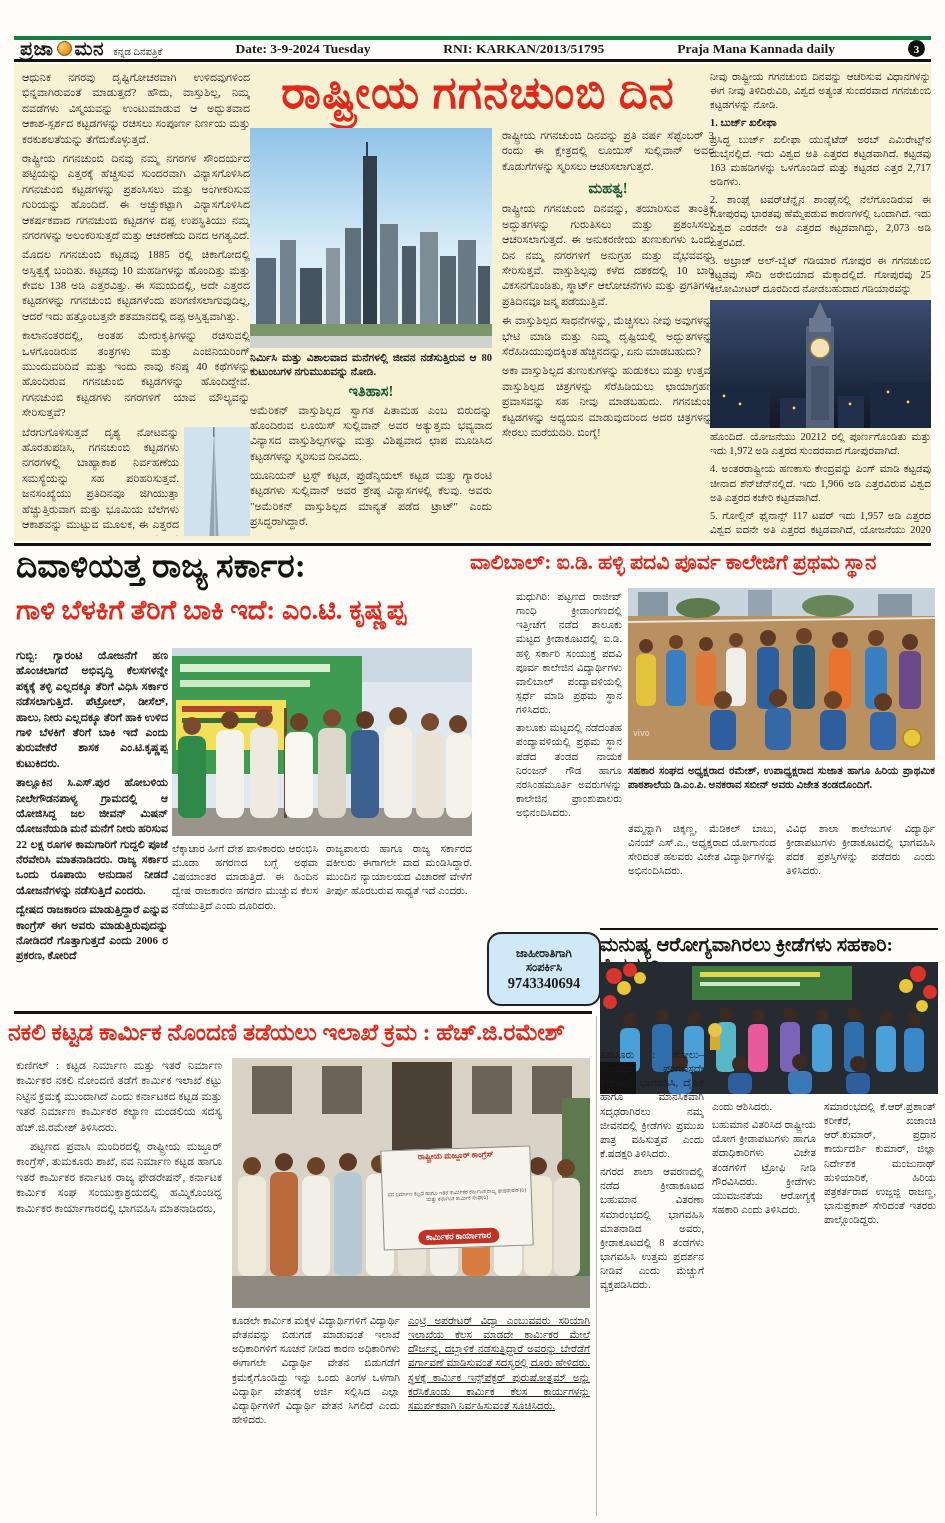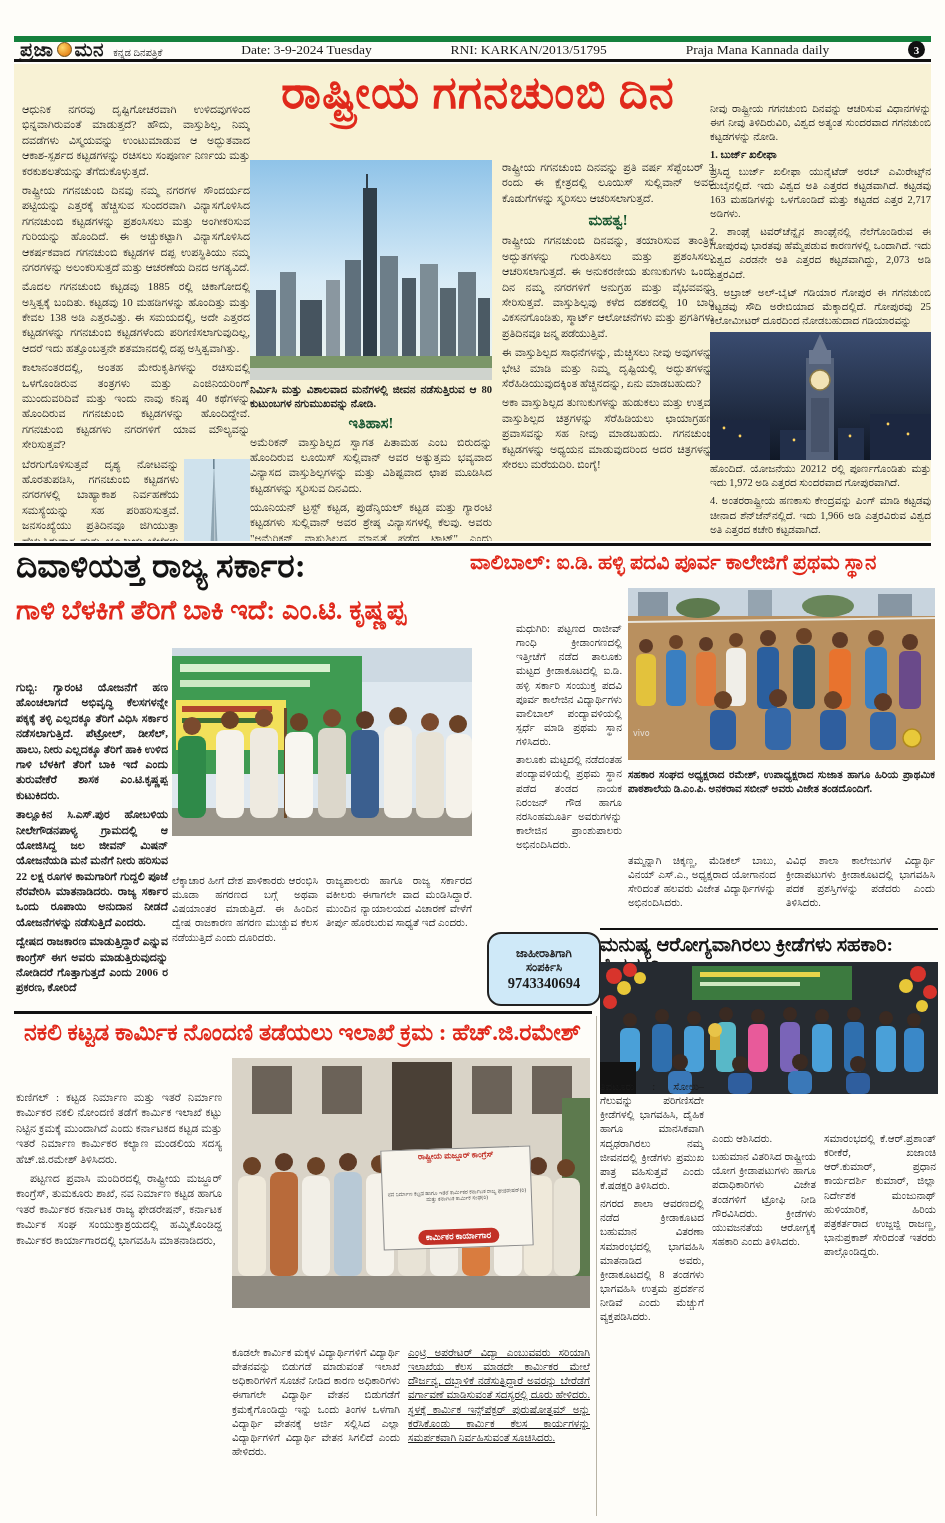--- a/index.html
+++ b/index.html
@@ -2,32 +2,32 @@
 <html><head>
 <meta charset="utf-8">
 <style>
   html,body{margin:0;padding:0;background:#9a9a9a;}
   #page{position:relative;width:945px;height:1523px;margin:0 auto;background:#fefdf9;
         font-family:"Liberation Serif",serif;color:#1b1b1b;overflow:hidden;}
   .abs{position:absolute;}
   p{margin:0 0 4px 0;}
   .body{font-size:11px;line-height:1.40;text-align:justify;}
   .small{font-size:10.4px;line-height:1.36;text-align:justify;}
-  .clip{overflow:hidden;margin-top:32px;}
+  .clip{overflow:hidden;}
   
   .header{position:absolute;left:14px;right:14px;top:36px;height:26px;
           display:flex;align-items:center;justify-content:space-between;
-          border-top:6px solid #15803d;border-bottom:3px solid #111;padding:1px 6px 3px 6px;box-sizing:border-box;}
+          border-top:4px solid #15803d;border-bottom:3px solid #111;padding:1px 6px 3px 6px;box-sizing:border-box;}
   .masthead{display:flex;align-items:baseline;gap:3px;}
   .mast-big{font-size:19px;font-weight:bold;letter-spacing:.5px;}
   .mast-sub{font-size:10px;margin-left:6px;}
   .logo-dot{display:inline-block;width:13px;height:13px;border-radius:50%;
             background:radial-gradient(circle at 35% 35%, #ffd76a, #e8891d 70%);
             border:1px solid #6b4a12;position:relative;top:1px;}
-  .hdr-mid{font-size:13.5px;font-weight:normal;}
+  .hdr-mid{font-size:13.5px;font-weight:bold;}
   .page-badge{display:inline-flex;align-items:center;justify-content:center;width:17px;height:17px;
               border-radius:50%;background:#111;color:#fff;font-size:11px;font-weight:bold;}
   
   .section-top{position:absolute;left:14px;right:14px;top:64px;height:477px;background:#f8f2d5;overflow:hidden;}
   .main-headline{position:absolute;left:228px;top:6px;width:472px;text-align:center;
                  font-size:45px;line-height:1.05;font-weight:800;color:#e0291b;letter-spacing:1px;}
   .subhead{color:#14532d;font-weight:bold;font-size:14.5px;text-align:center;margin:3px 0;}
   .caption{font-size:10.6px;line-height:1.3;text-align:justify;font-weight:bold;}
   .photo{position:absolute;overflow:hidden;background:#be185d;}
   .photo svg{display:block;width:100%;height:100%;}
@@ -282,21 +282,21 @@
         <circle cx="205" cy="112" r="9" fill="#6b4226"></circle>
           <rect x="192" y="122" width="26" height="40" rx="7" fill="#2f5e9e"></rect>
         <circle cx="255" cy="114" r="9" fill="#5e3a26"></circle>
           <rect x="242" y="124" width="26" height="38" rx="7" fill="#3568a8"></rect>
       </g>
       <circle cx="284" cy="150" r="9" fill="#e8c93a" stroke="#b08a1e" stroke-width="1.5"></circle>
     </svg>
     <span class="watermark">vivo</span>
   </div>
 
-  <div class="abs small clip" style="left:628px;top:736px;width:307px;height:54px;font-weight:bold;">
+  <div class="abs small clip" style="left:628px;top:764px;width:307px;height:54px;font-weight:bold;">
     <p>ಸಹಕಾರ ಸಂಘದ ಅಧ್ಯಕ್ಷರಾದ ರಮೇಶ್, ಉಪಾಧ್ಯಕ್ಷರಾದ ಸುಜಾತ ಹಾಗೂ ಹಿರಿಯ ಪ್ರಾಥಮಿಕ ಪಾಠಶಾಲೆಯ ಡಿ.ಎಂ.ಪಿ. ಅನಕರಾವ ಸಬೀನ್ ಅವರು ವಿಜೇತ ತಂಡದೊಂದಿಗೆ.</p>
   </div>
 
   <div class="abs small clip" style="left:628px;top:822px;width:148px;height:106px;">
     <p>ತಮ್ಮನ್ನಾಗಿ ಚಿಕ್ಕಣ್ಣ, ಮೆಡಿಕಲ್ ಬಾಬು, ವಿನಯ್ ಎಸ್.ಎ., ಅಧ್ಯಕ್ಷರಾದ ಯೋಗಾನಂದ ಸೇರಿದಂತೆ ಹಲವರು ವಿಜೇತ ವಿದ್ಯಾರ್ಥಿಗಳನ್ನು ಅಭಿನಂದಿಸಿದರು.</p>
   </div>
   <div class="abs small clip" style="left:786px;top:822px;width:149px;height:106px;">
     <p>ವಿವಿಧ ಶಾಲಾ ಕಾಲೇಜುಗಳ ವಿದ್ಯಾರ್ಥಿ ಕ್ರೀಡಾಪಟುಗಳು ಕ್ರೀಡಾಕೂಟದಲ್ಲಿ ಭಾಗವಹಿಸಿ ಪದಕ ಪ್ರಶಸ್ತಿಗಳನ್ನು ಪಡೆದರು ಎಂದು ತಿಳಿಸಿದರು.</p>
   </div>
 
@@ -372,21 +372,21 @@
   </div>
   <div class="abs small clip" style="left:712px;top:1100px;width:104px;height:416px;">
     <p>ಎಂದು ಆಶಿಸಿದರು.</p>
     <p>ಬಹುಮಾನ ವಿತರಿಸಿದ ರಾಷ್ಟ್ರೀಯ ಯೋಗ ಕ್ರೀಡಾಪಟುಗಳು ಹಾಗೂ ಪದಾಧಿಕಾರಿಗಳು ವಿಜೇತ ತಂಡಗಳಿಗೆ ಟ್ರೋಫಿ ನೀಡಿ ಗೌರವಿಸಿದರು. ಕ್ರೀಡೆಗಳು ಯುವಜನತೆಯ ಆರೋಗ್ಯಕ್ಕೆ ಸಹಕಾರಿ ಎಂದು ತಿಳಿಸಿದರು.</p>
   </div>
   <div class="abs small clip" style="left:824px;top:1100px;width:112px;height:416px;">
     <p>ಸಮಾರಂಭದಲ್ಲಿ ಕೆ.ಆರ್.ಪ್ರಶಾಂತ್ ಕರೀಕೆರೆ, ಖಜಾಂಚಿ ಆರ್.ಕುಮಾರ್, ಪ್ರಧಾನ ಕಾರ್ಯದರ್ಶಿ ಕುಮಾರ್, ಜಿಲ್ಲಾ ನಿರ್ದೇಶಕ ಮಂಜುನಾಥ್ ಹುಳಿಯಾರಿಕೆ, ಹಿರಿಯ ಪತ್ರಕರ್ತರಾದ ಉಜ್ಜಜ್ಜಿ ರಾಜಣ್ಣ, ಭಾನುಪ್ರಕಾಶ್ ಸೇರಿದಂತೆ ಇತರರು ಪಾಲ್ಗೊಂಡಿದ್ದರು.</p>
   </div>
 
   <div class="hrule" style="left:14px;width:578px;top:1011px;height:3px;"></div>
-  <div class="abs h-red-sm" style="left:24px;top:1020px;width:576px;">ನಕಲಿ ಕಟ್ಟಡ ಕಾರ್ಮಿಕ ನೊಂದಣಿ ತಡೆಯಲು ಇಲಾಖೆ ಕ್ರಮ : ಹೆಚ್.ಜಿ.ರಮೇಶ್</div>
+  <div class="abs h-red-sm" style="left:8px;top:1020px;width:576px;">ನಕಲಿ ಕಟ್ಟಡ ಕಾರ್ಮಿಕ ನೊಂದಣಿ ತಡೆಯಲು ಇಲಾಖೆ ಕ್ರಮ : ಹೆಚ್.ಜಿ.ರಮೇಶ್</div>
 
   <div class="abs body clip" style="left:16px;top:1058px;width:206px;height:458px;">
     <p>ಕುಣಿಗಲ್ : ಕಟ್ಟಡ ನಿರ್ಮಾಣ ಮತ್ತು ಇತರೆ ನಿರ್ಮಾಣ ಕಾರ್ಮಿಕರ ನಕಲಿ ನೋಂದಣಿ ತಡೆಗೆ ಕಾರ್ಮಿಕ ಇಲಾಖೆ ಕಟ್ಟು ನಿಟ್ಟಿನ ಕ್ರಮಕ್ಕೆ ಮುಂದಾಗಿದೆ ಎಂದು ಕರ್ನಾಟಕದ ಕಟ್ಟಡ ಮತ್ತು ಇತರೆ ನಿರ್ಮಾಣ ಕಾರ್ಮಿಕರ ಕಲ್ಯಾಣ ಮಂಡಲಿಯ ಸದಸ್ಯ ಹೆಚ್.ಜಿ.ರಮೇಶ್ ತಿಳಿಸಿದರು.</p>
     <p style="text-indent:14px;">ಪಟ್ಟಣದ ಪ್ರವಾಸಿ ಮಂದಿರದಲ್ಲಿ ರಾಷ್ಟ್ರೀಯ ಮಜ್ದೂರ್ ಕಾಂಗ್ರೆಸ್, ತುಮಕೂರು ಶಾಖೆ, ನವ ನಿರ್ಮಾಣ ಕಟ್ಟಡ ಹಾಗೂ ಇತರೆ ಕಾರ್ಮಿಕರ ಕರ್ನಾಟಕ ರಾಜ್ಯ ಫೇಡರೇಷನ್, ಕರ್ನಾಟಕ ಕಾರ್ಮಿಕ ಸಂಘ ಸಂಯುಕ್ತಾಶ್ರಯದಲ್ಲಿ ಹಮ್ಮಿಕೊಂಡಿದ್ದ ಕಾರ್ಮಿಕರ ಕಾರ್ಯಾಗಾರದಲ್ಲಿ ಭಾಗವಹಿಸಿ ಮಾತನಾಡಿದರು,</p>
   </div>
 
   <div class="photo" style="left:232px;top:1058px;width:358px;height:250px;position:absolute;">
     <svg viewBox="0 0 358 250" preserveAspectRatio="none" aria-hidden="true">
       <rect width="358" height="250" fill="#d9d3c7"></rect>
       <rect x="20" y="8" width="40" height="48" fill="#6b6258"></rect>

